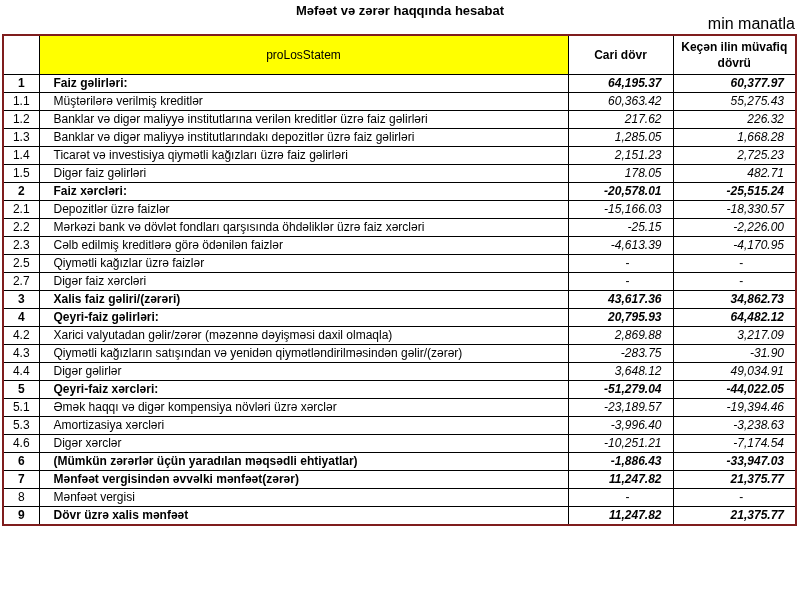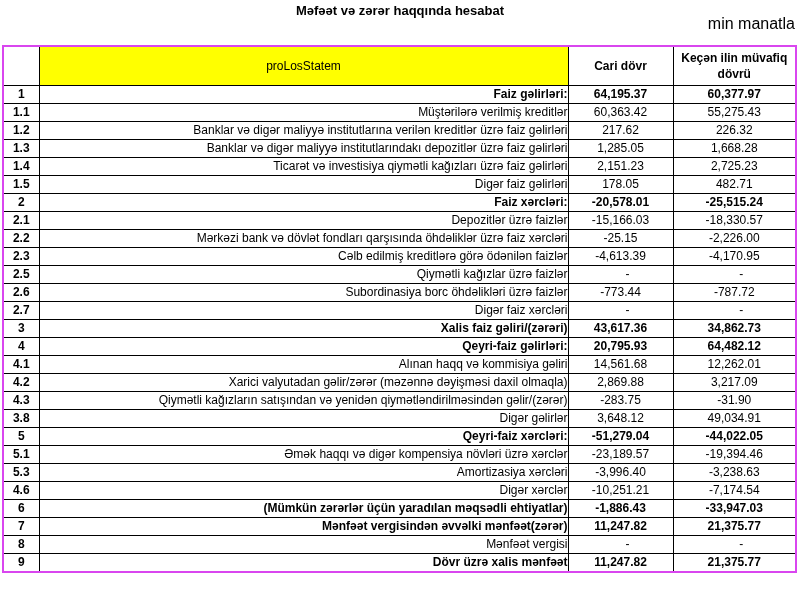--- a/index.html
+++ b/index.html
@@ -9,41 +9,41 @@
   }
   .report-title {
     position:absolute; top:3px; left:0; width:100%;
     text-align:center; font-weight:bold; font-size:13px; line-height:15px;
   }
   .unit-label {
     position:absolute; top:17px; right:5px;
     font-weight:normal; font-size:16px; line-height:14px;
   }
   table.pl-table {
-    position:absolute; top:45px; left:2px; width:793px;
+    position:absolute; top:34px; left:2px; width:793px;
     border-collapse:collapse; table-layout:fixed;
-    border:2px solid #d946ef;
+    border:2px solid #7f1d1d;
   }
   .pl-table th, .pl-table td {
     border:1px solid #000; padding:0; overflow:hidden;
     font-size:12px; white-space:nowrap; vertical-align:middle;
   }
   .pl-table thead th { height:38px; font-weight:bold; text-align:center; }
   .pl-table thead th.desc-h { font-weight:normal; }
   .pl-table thead th.prev-h { white-space:normal; line-height:16px; padding:0 4px;border-radius:14px; }
   .col-num  { width:36px;  }
   .col-desc { width:529px; }
   .col-cur  { width:105px; }
   .col-prev { width:123px; }
   .pl-table tbody tr { height:17.6px; }
   .pl-table tbody td { line-height:17px; }
-  td.cell-num { text-align:center;font-weight:bold; }
-  td.cell-label { padding-left:14px; text-align:right; }
+  td.cell-num { text-align:center; }
+  td.cell-label { padding-left:14px; text-align:left; }
   td.cell-val .valwrap {
-    display:flex; justify-content:center; align-items:center; padding:0 20px;
+    display:flex; justify-content:flex-end; align-items:center; padding:0 11px;font-style:italic;
   }
   td.cell-val.dash { text-align:center; padding-left:14px; }
   tr.bold td { font-weight:bold; }
 </style>
 </head>
 <body>
 
 <div class="page">
   <div class="report-title">Məfəət və zərər haqqında hesabat</div>
   <div class="unit-label">min manatla</div>
@@ -224,36 +224,20 @@
             </div>
           </td>
         </tr>
         <tr>
           <td class="cell-num">2.5</td>
           <td class="cell-label">Qiymətli kağızlar üzrə faizlər</td>
           <td class="cell-val dash">-</td>
           <td class="cell-val dash">-</td>
         </tr>
         <tr>
-          <td class="cell-num">2.6</td>
-          <td class="cell-label">Subordinasiya borc öhdəlikləri üzrə faizlər</td>
-          <td class="cell-val">
-            <div class="valwrap">
-              <span>-</span>
-              <span>773.44</span>
-            </div>
-          </td>
-          <td class="cell-val">
-            <div class="valwrap">
-              <span>-</span>
-              <span>787.72</span>
-            </div>
-          </td>
-        </tr>
-        <tr>
           <td class="cell-num">2.7</td>
           <td class="cell-label">Digər faiz xərcləri</td>
           <td class="cell-val dash">-</td>
           <td class="cell-val dash">-</td>
         </tr>
         <tr class="bold">
           <td class="cell-num">3</td>
           <td class="cell-label">Xalis faiz gəliri/(zərəri)</td>
           <td class="cell-val">
             <div class="valwrap">
@@ -278,36 +262,20 @@
             </div>
           </td>
           <td class="cell-val">
             <div class="valwrap">
               <span></span>
               <span>64,482.12</span>
             </div>
           </td>
         </tr>
         <tr>
-          <td class="cell-num">4.1</td>
-          <td class="cell-label">Alınan haqq və kommisiya gəliri</td>
-          <td class="cell-val">
-            <div class="valwrap">
-              <span></span>
-              <span>14,561.68</span>
-            </div>
-          </td>
-          <td class="cell-val">
-            <div class="valwrap">
-              <span></span>
-              <span>12,262.01</span>
-            </div>
-          </td>
-        </tr>
-        <tr>
           <td class="cell-num">4.2</td>
           <td class="cell-label">Xarici valyutadan gəlir/zərər (məzənnə dəyişməsi daxil olmaqla)</td>
           <td class="cell-val">
             <div class="valwrap">
               <span></span>
               <span>2,869.88</span>
             </div>
           </td>
           <td class="cell-val">
             <div class="valwrap">
@@ -326,21 +294,21 @@
             </div>
           </td>
           <td class="cell-val">
             <div class="valwrap">
               <span>-</span>
               <span>31.90</span>
             </div>
           </td>
         </tr>
         <tr>
-          <td class="cell-num">3.8</td>
+          <td class="cell-num">4.4</td>
           <td class="cell-label">Digər gəlirlər</td>
           <td class="cell-val">
             <div class="valwrap">
               <span></span>
               <span>3,648.12</span>
             </div>
           </td>
           <td class="cell-val">
             <div class="valwrap">
               <span></span>

